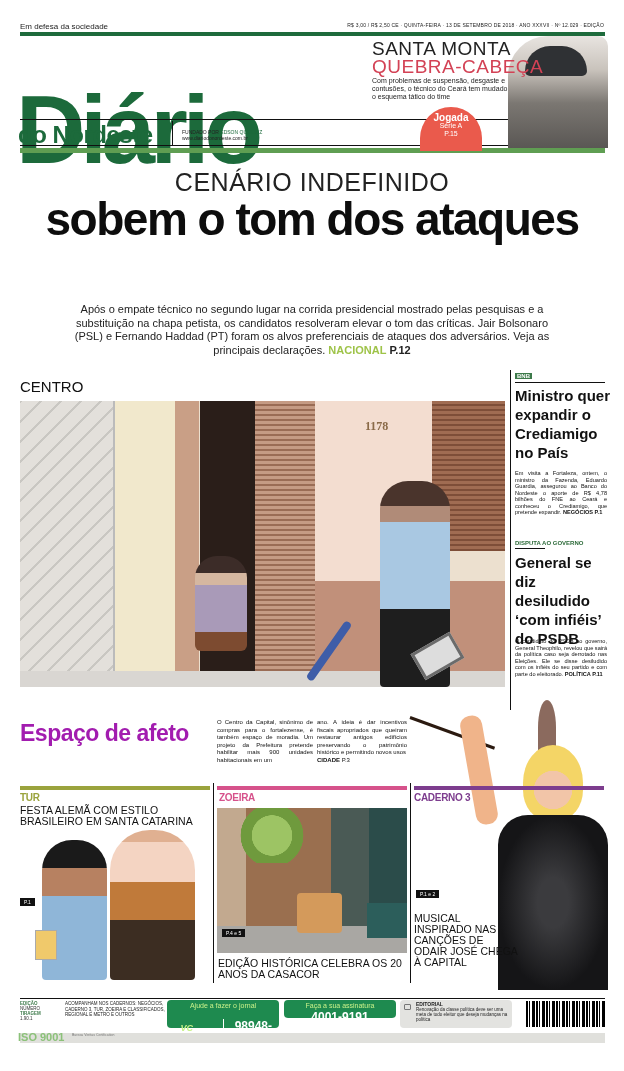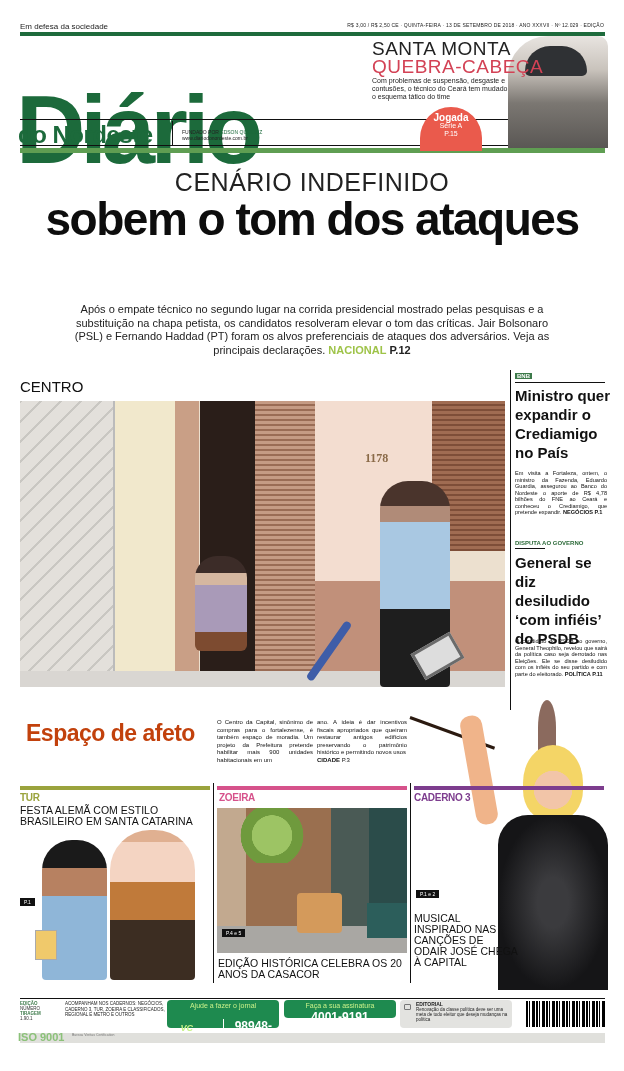--- a/index.html
+++ b/index.html
@@ -32,26 +32,26 @@
   .photo-main { left: 20px; top: 401px; width: 485px; height: 286px; overflow: hidden; background: #ece0cf; }
   .photo-main .wall-l { position: absolute; left: 0; top: 0; width: 95px; height: 270px; background: repeating-linear-gradient(135deg,#c9c7c2 0 2px,#e3e0db 2px 14px); border-right: 2px solid #bbb; }
   .photo-main .wall-cream { position: absolute; left: 95px; top: 0; width: 60px; height: 286px; background: #f1e8cc; }
   .photo-main .pillar { position: absolute; left: 155px; top: 0; width: 24px; height: 286px; background: #c99f86; }
   .photo-main .door { position: absolute; left: 180px; top: 0; width: 65px; height: 270px; background: #2a1e19; }
   .photo-main .grate { position: absolute; left: 235px; top: 0; width: 60px; height: 270px; background: repeating-linear-gradient(0deg,#9a6c55 0 2px,#c59b84 2px 5px); }
   .photo-main .wall-r { position: absolute; left: 295px; top: 0; width: 120px; height: 180px; background: #f3ddd0; }
   .photo-main .wall-rb { position: absolute; left: 295px; top: 180px; width: 190px; height: 106px; background: #c1907a; }
   .photo-main .window-r { position: absolute; left: 412px; top: 0; width: 73px; height: 150px; background: repeating-linear-gradient(0deg,#7e4e38 0 2px,#a06c52 2px 5px); }
   .photo-main .street { position: absolute; left: 0; top: 270px; width: 485px; height: 16px; background: #d9d6d2; }
-  .photo-main .num { position: absolute; left: 345px; top: 18px; font-size: 12px; color: #8a6a48; font-family: "Liberation Serif", serif; font-weight: bold; margin-top: 32px; }
+  .photo-main .num { position: absolute; left: 345px; top: 18px; font-size: 12px; color: #8a6a48; font-family: "Liberation Serif", serif; font-weight: bold; }
   .photo-main .woman { position: absolute; left: 175px; top: 155px; width: 52px; height: 95px; background: linear-gradient(180deg,#3c2c28 0 18%, #d5b7a0 18% 30%, #a99ab8 30% 80%, #7d4b30 80% 100%); border-radius: 22px 22px 6px 6px; }
   .photo-main .man { position: absolute; left: 360px; top: 80px; width: 70px; height: 206px; background: linear-gradient(180deg,#4a342c 0 12%, #b08b78 12% 20%, #a9c8e2 20% 62%, #1e1e1e 62% 100%); border-radius: 28px 28px 4px 4px; }
   .photo-main .umbrella { position: absolute; left: 305px; top: 215px; width: 8px; height: 70px; background: #3e5da8; transform: rotate(35deg); border-radius: 4px; }
   .photo-main .laptop { position: absolute; left: 395px; top: 240px; width: 45px; height: 30px; border: 3px solid #6b6b6b; background: #ddd; transform: rotate(-30deg); }
-  .story-h { left: 26px; top: 720px; font-size: 23px; font-weight: 900; line-height: 27px; color: #c2410c; letter-spacing: -0.5px; }
+  .story-h { left: 20px; top: 720px; font-size: 23px; font-weight: 900; line-height: 27px; color: #a21caf; letter-spacing: -0.5px; }
   .story-c1 { left: 217px; top: 719px; width: 96px; font-size: 6px; line-height: 7.5px; text-align: justify; color: #111; }
   .story-c2 { left: 317px; top: 719px; width: 90px; font-size: 6px; line-height: 7.5px; text-align: justify; color: #111; }
   .story-c2 b { font-weight: bold; }
   .vline-side { left: 510px; top: 370px; width: 1px; height: 340px; background: #111; }
   .side-tag { left: 515px; top: 373px; font-size: 6px; font-weight: bold; color: #fff; background: #3d7a4a; padding: 0 2px; }
   .side-rule { left: 515px; top: 382px; width: 90px; height: 1px; background: #111; }
   .side-h { left: 515px; top: 386px; width: 95px; font-size: 15px; font-weight: 900; line-height: 19px; color: #111; }
   .side-p { left: 515px; top: 470px; width: 92px; font-size: 5.6px; line-height: 6.5px; color: #111; text-align: justify; }
   .side-tag2 { left: 515px; top: 540px; font-size: 6px; font-weight: bold; color: #2d6b3a; }
   .side-rule2 { left: 515px; top: 548px; width: 30px; height: 1px; background: #111; }

